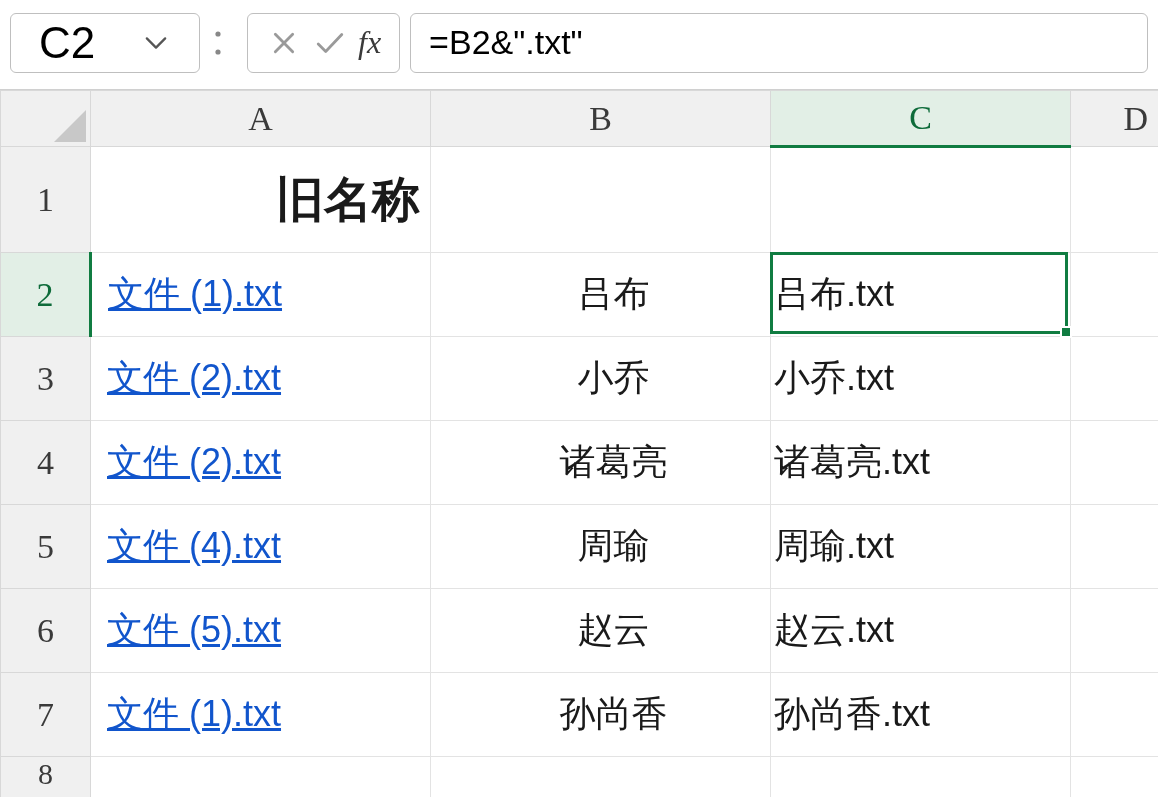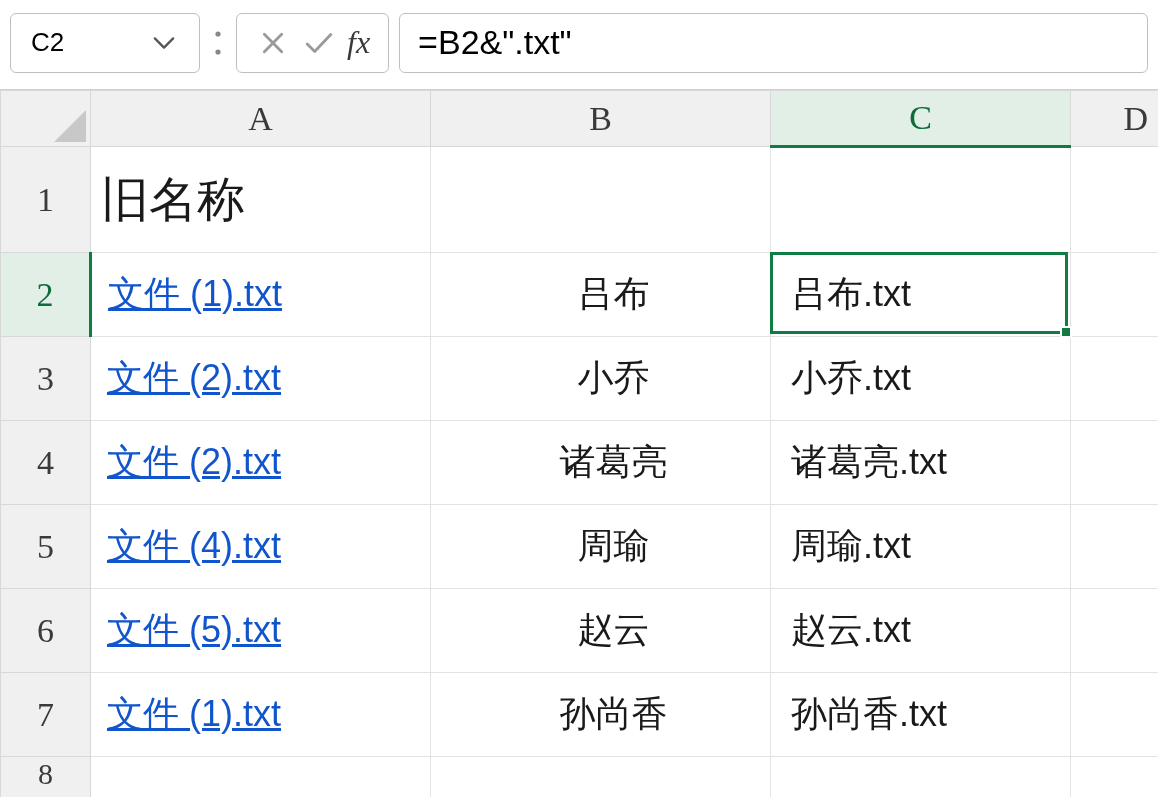--- a/index.html
+++ b/index.html
@@ -24,22 +24,22 @@
   }
 
   .name-box {
     width: 190px;
     height: 60px;
     border: 1px solid #bfbfbf;
     border-radius: 6px;
     background: #ffffff;
     display: flex;
     align-items: center;
-    padding: 0 20px;
-    font-size: 26px;
+    padding: 0 28px;
+    font-size: 44px;
     font-family: "Segoe UI", Arial, sans-serif;
     position: relative;
   }
   .name-box-text { flex: 1; }
   .name-box-arrow {
     width: 30px;
     display: flex;
     justify-content: center;
     align-items: center;
   }
@@ -55,20 +55,21 @@
 
   .formula-controls {
     display: flex;
     align-items: center;
     gap: 2px;
     height: 60px;
     border: 1px solid #bfbfbf;
     border-radius: 6px;
     padding: 0 14px;
     background: #ffffff;
+    margin-left: 11px;
   }
   .formula-controls .icon-btn {
     width: 44px;
     height: 44px;
     display: flex;
     align-items: center;
     justify-content: center;
     color: #7a7a7a;
     font-size: 30px;
   }
@@ -147,39 +148,39 @@
   td.row-header {
     font-size: 34px;
     border: 1px solid #d8d8d8;
     text-align: center;
     padding: 0;
   }
 
   tr.r1 td { height: 106px; }
 
   tr.r1 td.cell-A {
-    font-weight: 400;
+    font-weight: 700;
     font-size: 48px;
-    text-align: left;
+    text-align: right;
     font-family: "Microsoft YaHei", "SimHei", sans-serif;
   }
 
   td.cell-A.link {
     text-align: left;
     padding-left: 16px;
   }
   td.cell-A.link span {
     color: #1155cc;
     text-decoration: underline;
     font-family: "Microsoft YaHei", Arial, sans-serif;
     margin-top: 44px;
   }
 
   td.cell-B { text-align: center; font-family: "Microsoft YaHei","SimSun",sans-serif; padding-left: 36px; }
-  td.cell-C { text-align: left; padding-left: 20px; font-family: "Microsoft YaHei", Arial, sans-serif; }
+  td.cell-C { text-align: left; padding-left: 3px; font-family: "Microsoft YaHei", Arial, sans-serif; }
 
   
   .selection-box {
     position: absolute;
     border: 3px solid #107c41;
     pointer-events: none;
     background: transparent;
   }
   .selection-handle {
     position: absolute;

